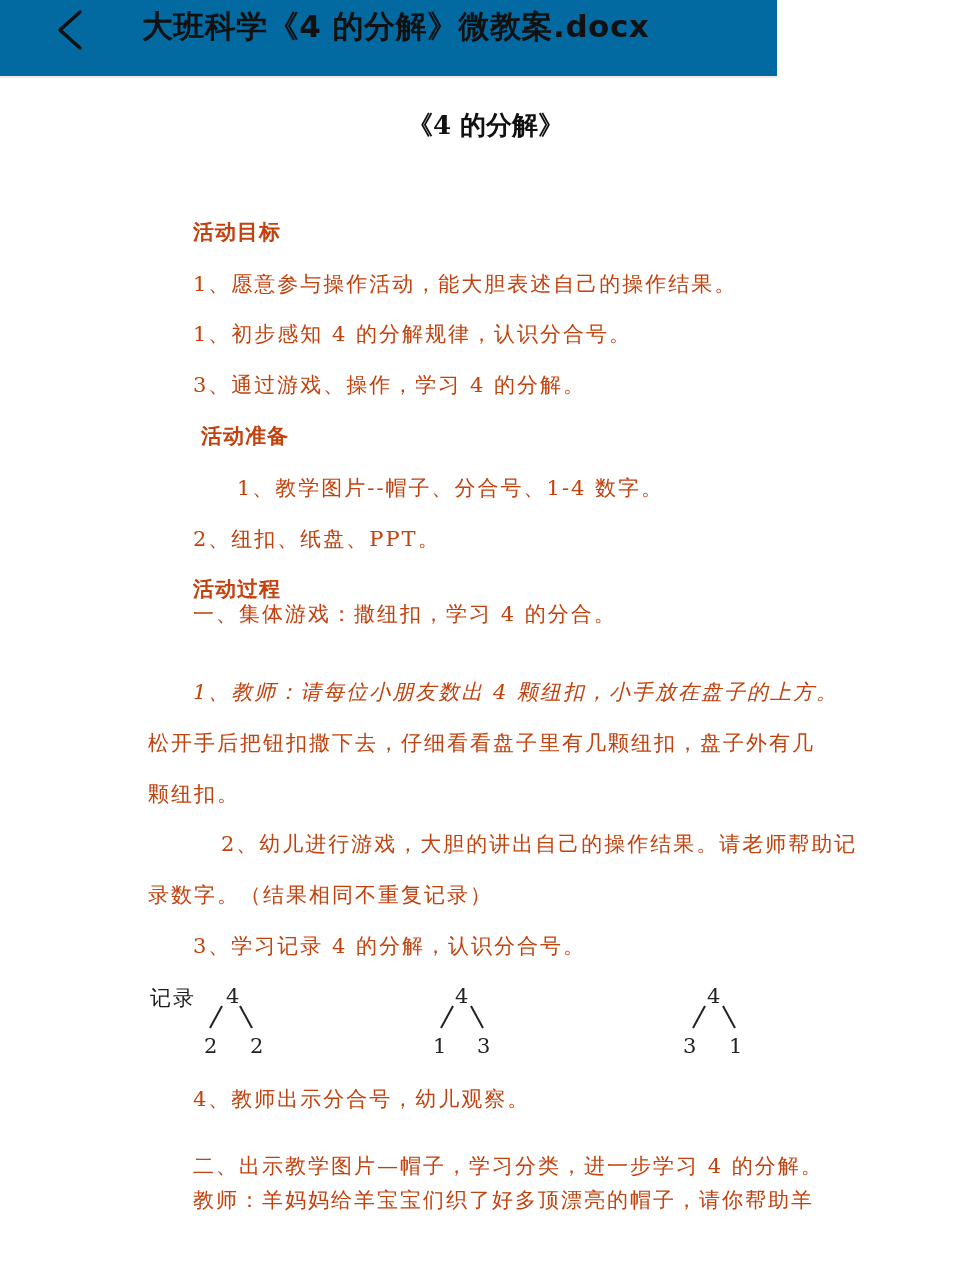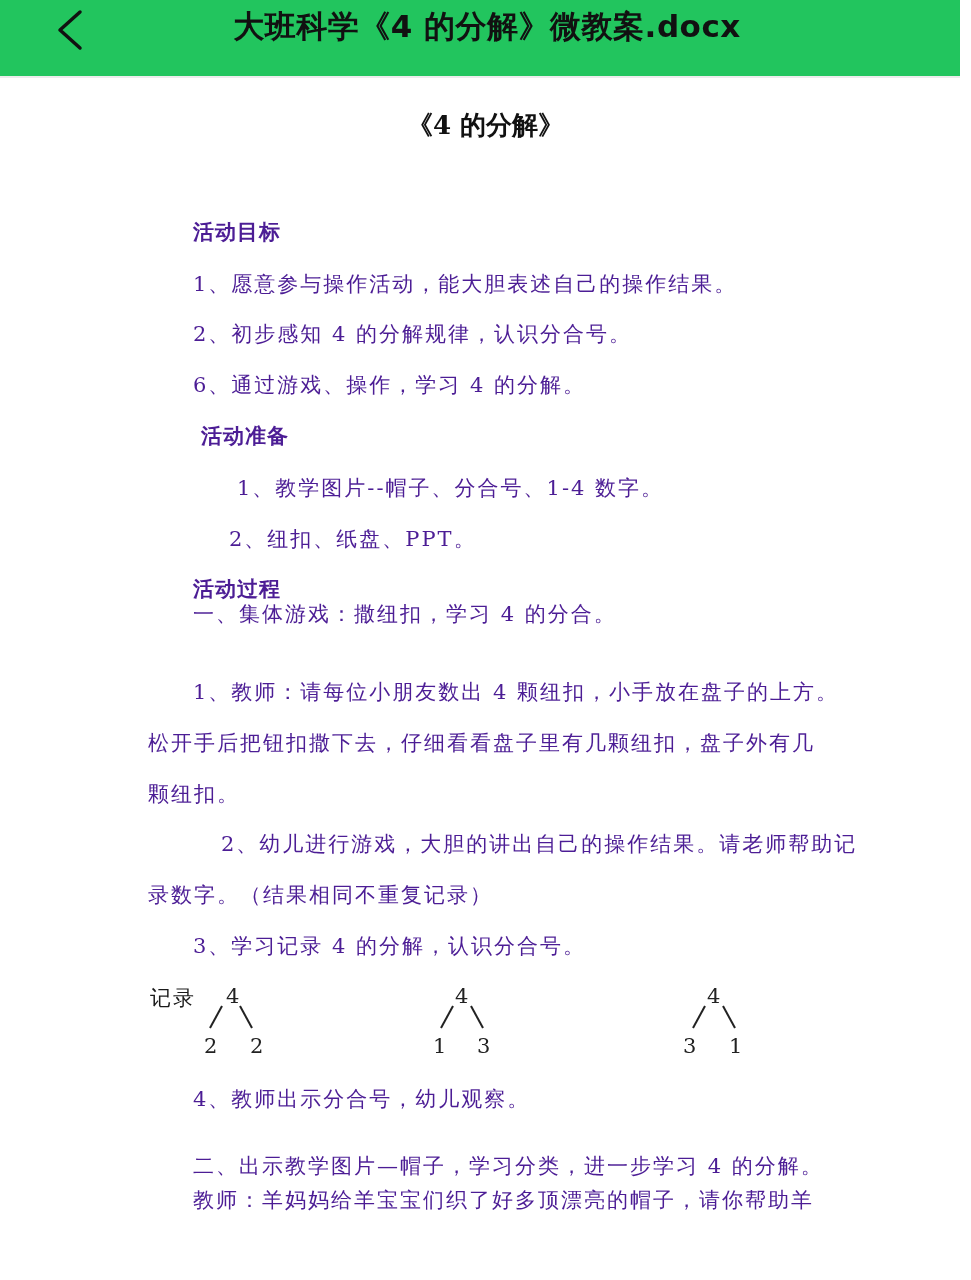--- a/index.html
+++ b/index.html
@@ -4,42 +4,42 @@
 <style>
   html, body { margin: 0; padding: 0; }
   body {
     width: 971px; height: 1280px; overflow: hidden;
     background: #ffffff;
     font-family: "DejaVu Serif", "Liberation Serif", serif;
     color: #1a1a1a;
     position: relative;
   }
   .topbar {
-    position: absolute; left: 0; top: 0; width: 960px; height: 76px;
-    background: #22c55e;
+    position: absolute; left: 0; top: 0; width: 777px; height: 76px;
+    background: #0369a1;
     border-bottom: 2px solid #ececec;
     text-decoration: underline;
   }
   .back-btn {
     position: absolute; left: 50px; top: 8px; width: 40px; height: 44px;
     cursor: pointer;
   }
   .app-title {
     position: absolute; left: 0; right: 0; top: 6px; text-align: center;
     font-family: "DejaVu Sans", "Liberation Sans", sans-serif;
     font-size: 31px; font-weight: bold; color: #111;
     letter-spacing: 0.5px;
     padding-left: 14px;
   }
   .doc-title {
     position: absolute; left: 0; right: 0; top: 108px; text-align: center;
     font-size: 26px; font-weight: bold; color: #111;
   }
   .line {
-    position: absolute; font-size: 21px; letter-spacing: 2px; color: #4c1d95;
+    position: absolute; font-size: 21px; letter-spacing: 2px; color: #c2410c;
     white-space: nowrap;
   }
   .heading { font-weight: bold; letter-spacing: 1px; font-family: "DejaVu Sans", "Liberation Sans", sans-serif; font-size: 21px; }
   .tree { position: absolute; top: 984px; width: 80px; height: 80px; }
   .tree .n { position: absolute; font-size: 21px; color: #222; }
   .tree svg { position: absolute; left: 0; top: 0; }
   .record-label { position: absolute; left: 150px; top: 984px; font-size: 21px; letter-spacing: 2px; }
 </style>
 </head>
 <body>
@@ -50,30 +50,30 @@
       <polyline points="30,4 10,22 30,40" fill="none" stroke="#111" stroke-width="3.5" stroke-linecap="round" stroke-linejoin="round"></polyline>
     </svg>
   </div>
   <div class="app-title">大班科学《4 的分解》微教案.docx</div>
 </div>
 
 <div class="doc-title">《4 的分解》</div>
 
 <div class="line heading" style="left:193px; top:218px;">活动目标</div>
 <div class="line" style="left:193px; top:270px;">1、愿意参与操作活动，能大胆表述自己的操作结果。</div>
-<div class="line" style="left:193px; top:320px;">2、初步感知 4 的分解规律，认识分合号。</div>
-<div class="line" style="left:193px; top:371px;">6、通过游戏、操作，学习 4 的分解。</div>
+<div class="line" style="left:193px; top:320px;">1、初步感知 4 的分解规律，认识分合号。</div>
+<div class="line" style="left:193px; top:371px;">3、通过游戏、操作，学习 4 的分解。</div>
 
 <div class="line heading" style="left:193px; top:422px;margin-left:8px;">活动准备</div>
 <div class="line" style="left:193px; top:474px;margin-left:44px;">1、教学图片--帽子、分合号、1-4 数字。</div>
-<div class="line" style="left:193px; top:525px;margin-left:36px;">2、纽扣、纸盘、PPT。</div>
+<div class="line" style="left:193px; top:525px;">2、纽扣、纸盘、PPT。</div>
 
 <div class="line heading" style="left:193px; top:575px;">活动过程</div>
 <div class="line" style="left:193px; top:600px;">一、集体游戏：撒纽扣，学习 4 的分合。</div>
-<div class="line" style="left:193px; top:678px;">1、教师：请每位小朋友数出 4 颗纽扣，小手放在盘子的上方。</div>
+<div class="line" style="left:193px; top:678px;font-style:italic;">1、教师：请每位小朋友数出 4 颗纽扣，小手放在盘子的上方。</div>
 <div class="line" style="left:148px; top:729px;">松开手后把钮扣撒下去，仔细看看盘子里有几颗纽扣，盘子外有几</div>
 <div class="line" style="left:148px; top:780px;">颗纽扣。</div>
 <div class="line" style="left:193px; top:830px;margin-left:28px;">2、幼儿进行游戏，大胆的讲出自己的操作结果。请老师帮助记</div>
 <div class="line" style="left:148px; top:881px;">录数字。（结果相同不重复记录）</div>
 <div class="line" style="left:193px; top:932px;">3、学习记录 4 的分解，认识分合号。</div>
 
 <div class="record-label">记录</div>
 
 <div class="tree" style="left:196px;">
   <svg width="80" height="80">

